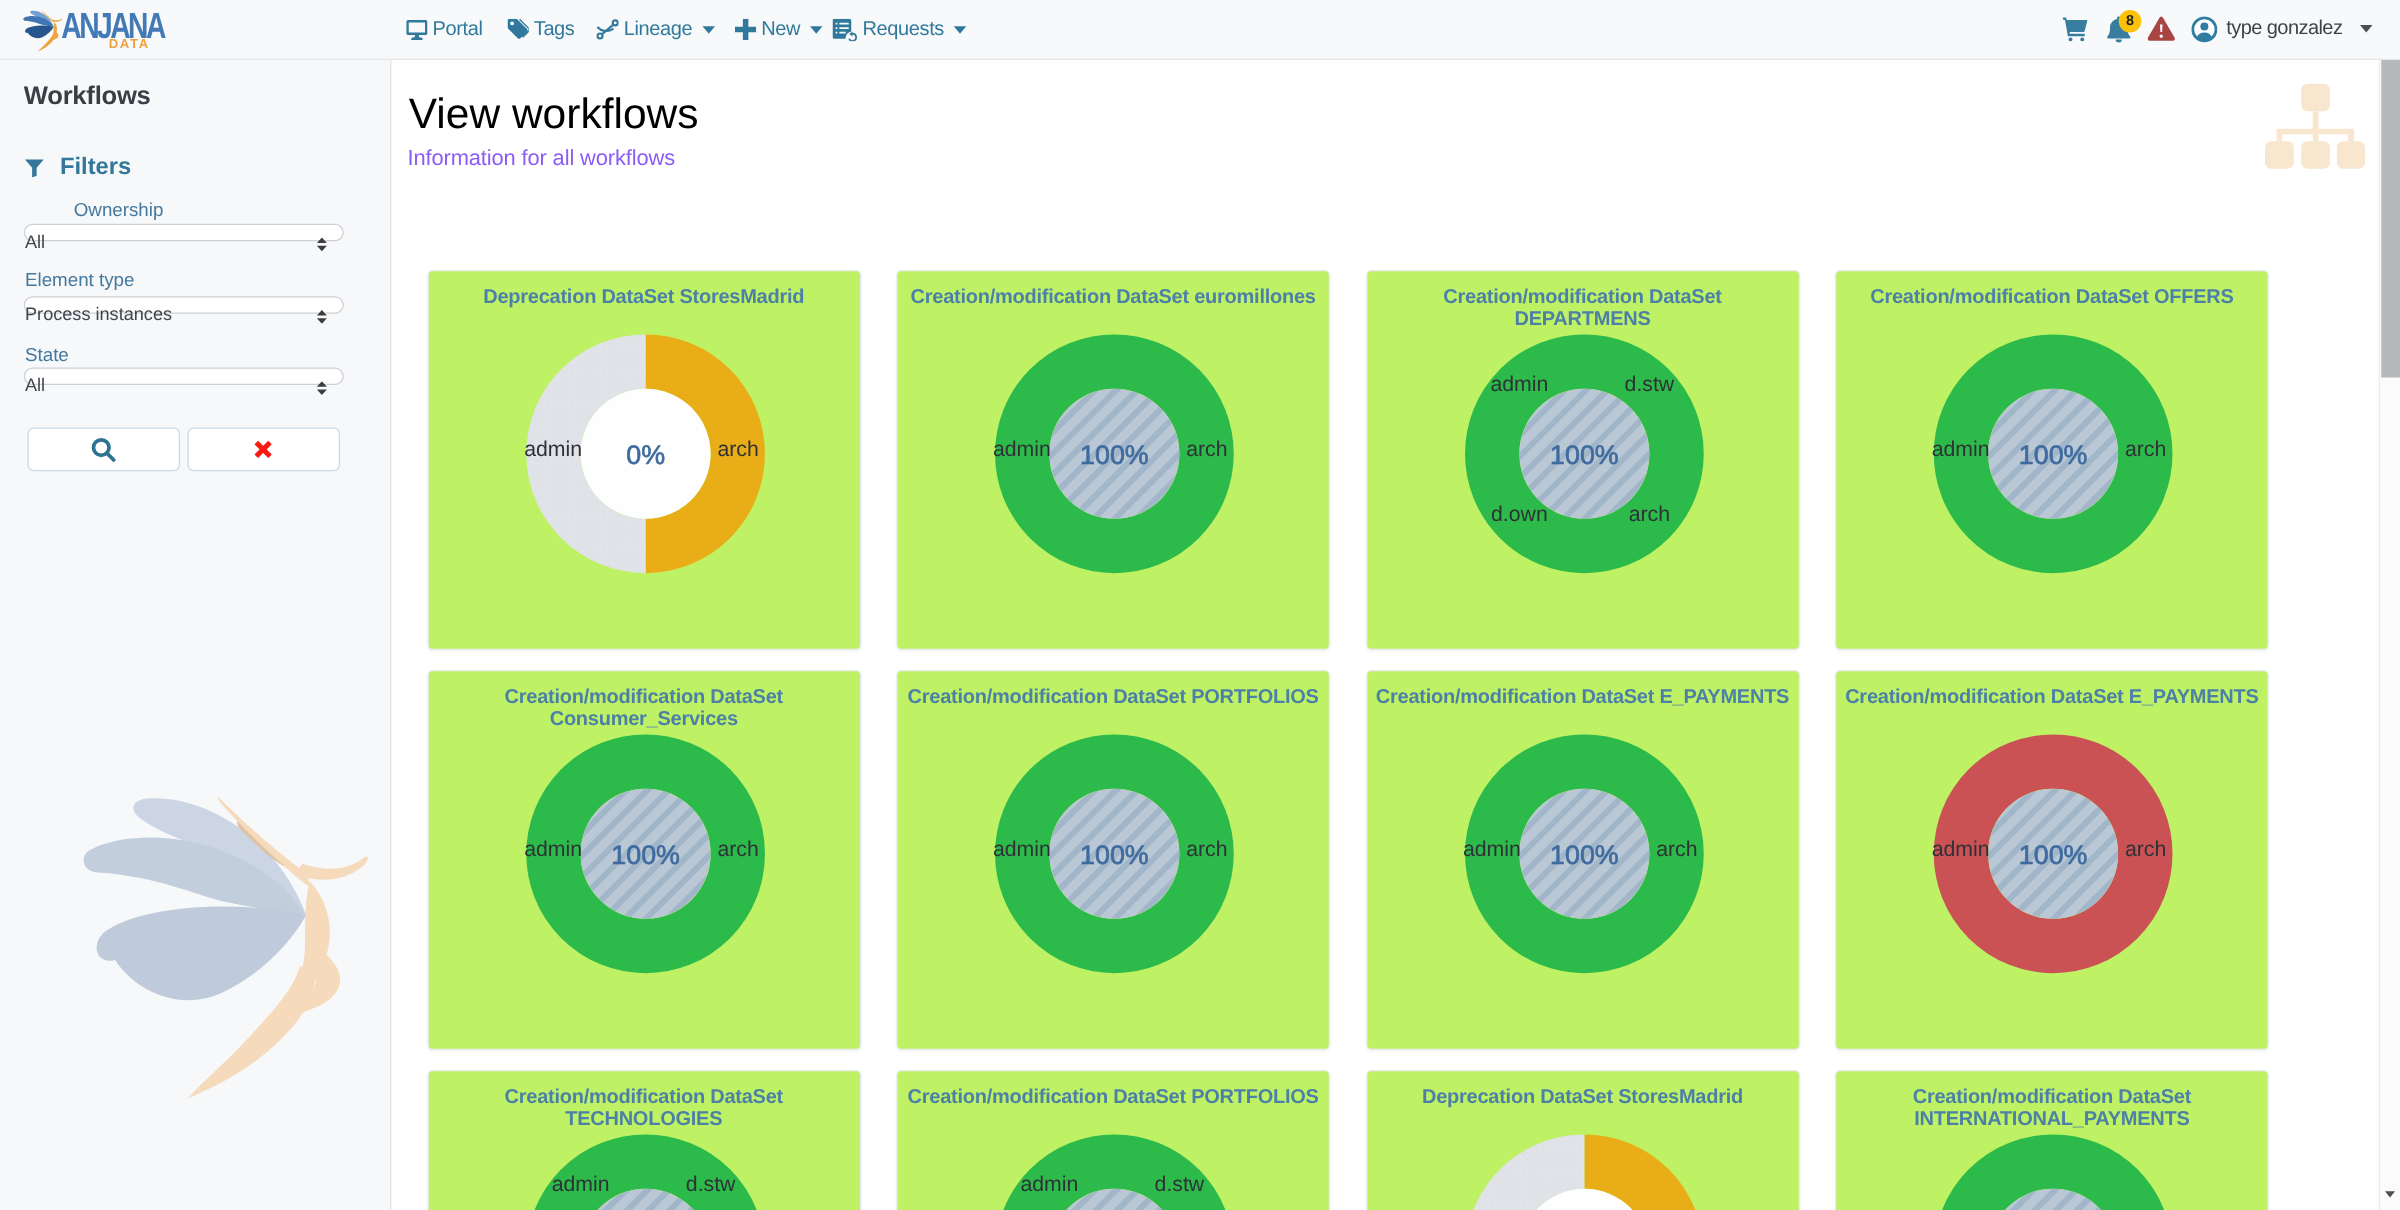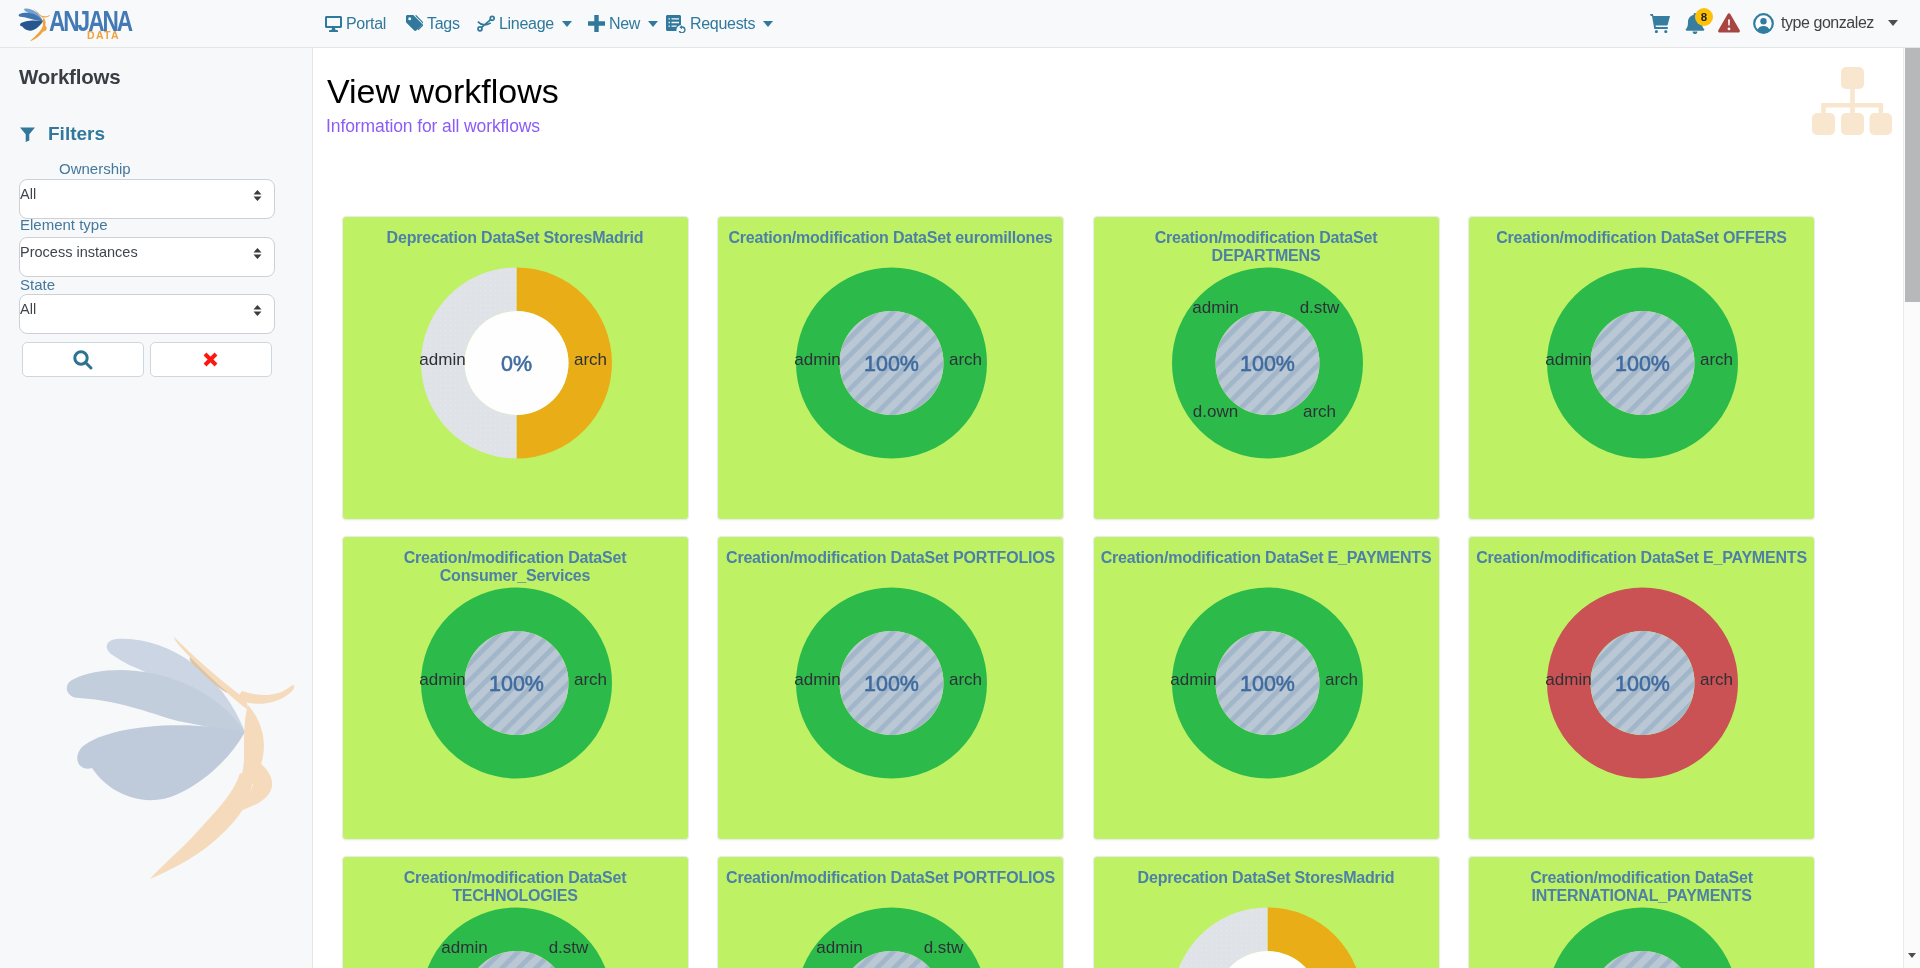--- a/index.html
+++ b/index.html
@@ -12,21 +12,21 @@
 .navitem { position:absolute; top:0; height:47px; display:flex; align-items:center; color:#30799c; font-size:16px; letter-spacing:-0.3px; }
 .navitem .icon { margin-right:4px; }
 .caret { display:inline-block; width:0; height:0; border-left:5px solid transparent; border-right:5px solid transparent; border-top:6px solid #30799c; margin-left:8px; }
 .badge8 { position:absolute; left:1695px; top:8px; width:18px; height:18px; border-radius:50%; background:#fdc107; color:#222; font-size:11.5px; font-weight:700; text-align:center; line-height:18px; z-index:5; }
 .uname { position:absolute; left:1781px; top:14px; font-size:16px; letter-spacing:-0.45px; color:#3e4347; }
 .ucaret { position:absolute; left:1888px; top:20px; width:0; height:0; border-left:5.5px solid transparent; border-right:5.5px solid transparent; border-top:6.5px solid #4a4f54; }
 .sidebar { position:absolute; left:0; top:48px; width:313px; height:920px; background:#f7f8fa; border-right:1px solid #e2e4e7; }
 .sb-title { position:absolute; left:19px; top:65px; font-size:20.5px; font-weight:700; letter-spacing:-0.2px; color:#393e44; }
 .sb-filters { position:absolute; left:20px; top:123px; display:flex; align-items:center; color:#33789b; font-size:19px; font-weight:600; }
 .sb-label { position:absolute; left:20px; font-size:15px; color:#44789d; }
-.sb-select { position:absolute; left:19px; width:256px; height:40px; background:#fff; border:1px solid #cdd0d4; border-radius:8px; font-size:14.5px; color:#3f454c; line-height:29px; }
+.sb-select { position:absolute; left:19px; width:256px; height:14px; background:#fff; border:1px solid #cdd0d4; border-radius:8px; font-size:14.5px; color:#3f454c; line-height:29px; }
 .sb-select .updown { position:absolute; right:12px; top:10px; }
 .sb-btn { position:absolute; top:342px; width:122.5px; height:35px; background:#fff; border:1px solid #ccd7e0; border-radius:5px; display:flex; align-items:center; justify-content:center; }
 .main-title { position:absolute; left:327px; top:72px; font-size:34px; color:#000000; }
 .main-sub { position:absolute; left:326px; top:116px; font-size:17.5px; letter-spacing:-0.1px; color:#8b5cf6; }
 .card { position:absolute; width:347px; height:304px; background:#bef264; border:1px solid #e9ebee; border-radius:4px; box-shadow:0 1px 2px rgba(0,0,0,0.04); }
 .ctitle { position:absolute; top:12px; left:0; width:100%; text-align:center; font-size:16px; font-weight:600; line-height:18px; letter-spacing:-0.2px; color:#4d80a7; }
 .ctitle.nw { white-space:nowrap; }
 .chart { position:absolute; left:0; top:46px; }
 .scrollbar { position:absolute; left:1903px; top:48px; width:17px; height:920px; background:#fbfbfb; border-left:1px solid #ebebeb; }
 .sthumb { position:absolute; left:1px; top:0; width:15px; height:254px; background:#b7b8b9; }

